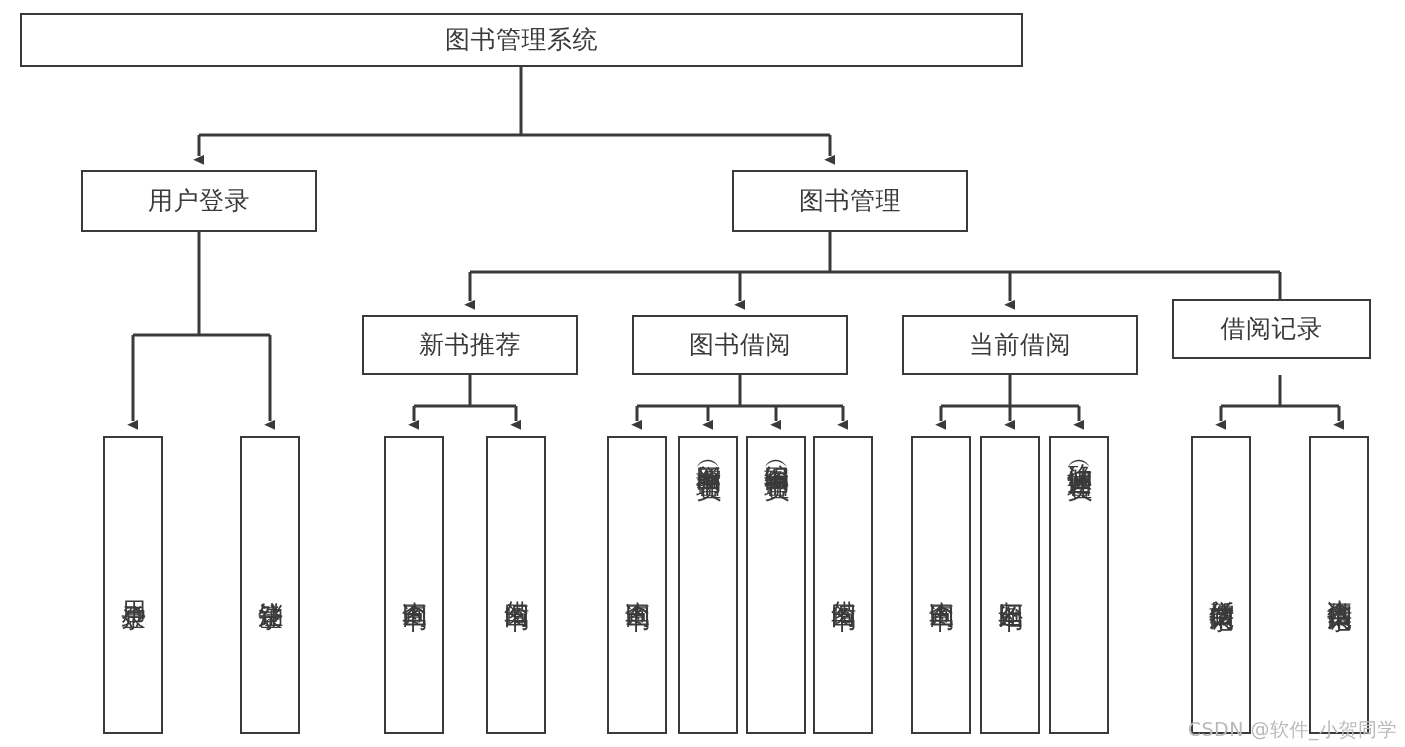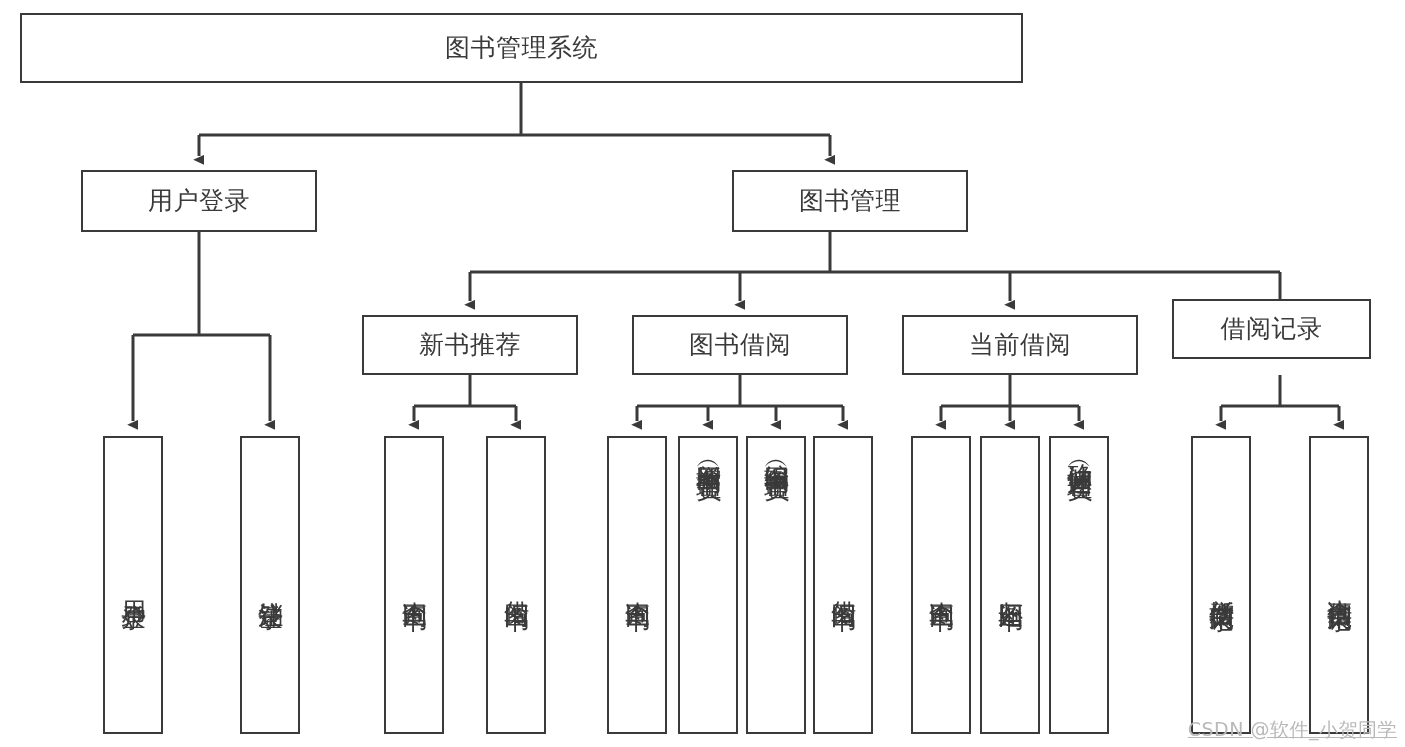--- a/index.html
+++ b/index.html
@@ -67,21 +67,20 @@
     padding-top: 0;
   }
   #watermark {
     position: absolute;
     right: 8px;
     bottom: 4px;
     font-size: 19px;
     color: #b9b9b9;
     white-space: nowrap;
     letter-spacing: 0.5px;
-    text-decoration: underline;
   }
 </style>
 </head>
 <body>
 
 <div id="canvas">
 
   <svg id="diagram-svg" viewBox="0 0 1405 747" xmlns="http://www.w3.org/2000/svg">
     <defs>
       <marker id="arrow" markerWidth="10" markerHeight="11" refX="1.2" refY="5.2" orient="auto" markerUnits="userSpaceOnUse">
@@ -127,21 +126,21 @@
       <path d="M1010,406 L1010,421" marker-end="url(#arrow)"></path>
       <path d="M1079,406 L1079,421" marker-end="url(#arrow)"></path>
 
       <path d="M1280,375 L1280,406"></path>
       <path d="M1221,406 L1339,406"></path>
       <path d="M1221,406 L1221,421" marker-end="url(#arrow)"></path>
       <path d="M1339,406 L1339,421" marker-end="url(#arrow)"></path>
     </g>
   </svg>
 
-  <div class="node horiz root" style="left:20px; top:13px; width:1003px; height:70px;">
+  <div class="node horiz root" style="left:20px; top:13px; width:1003px; height:54px;">
     <span class="node-label">图书管理系统</span>
   </div>
 
   <div class="node horiz" style="left:81px; top:170px; width:236px; height:62px;">
     <span class="node-label">用户登录</span>
   </div>
 
   <div class="node horiz" style="left:712px; top:170px; width:236px; height:62px;margin-left:20px;">
     <span class="node-label">图书管理</span>
   </div>

